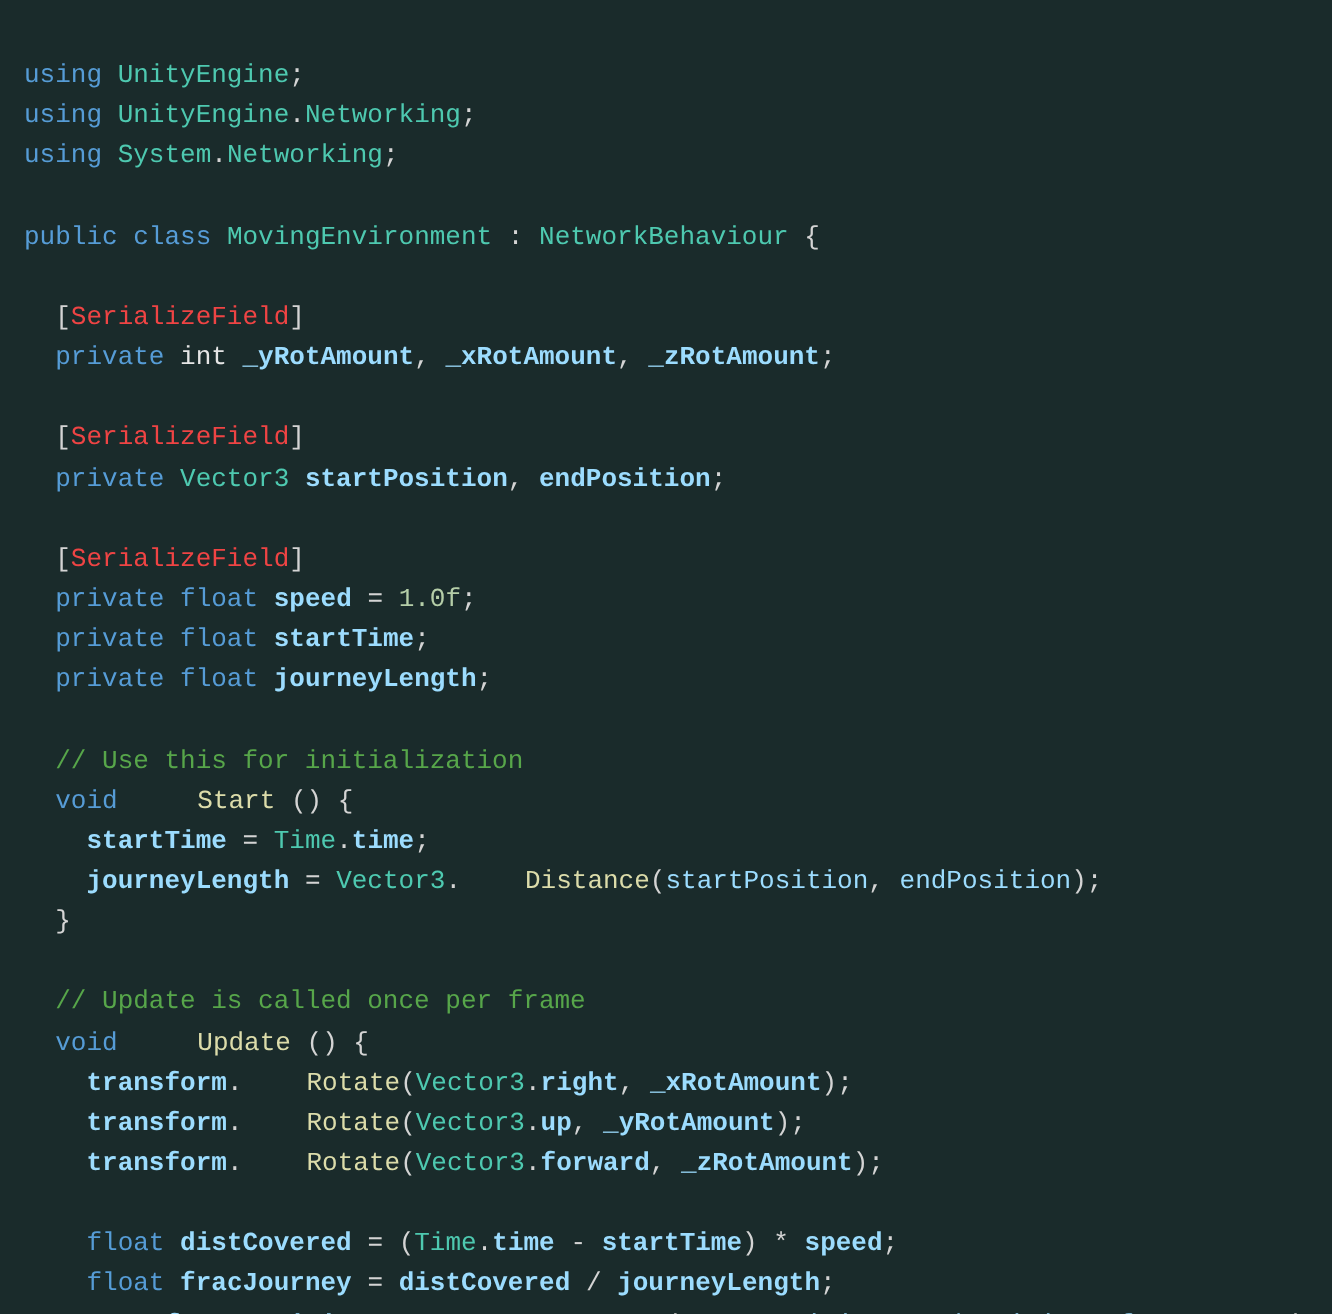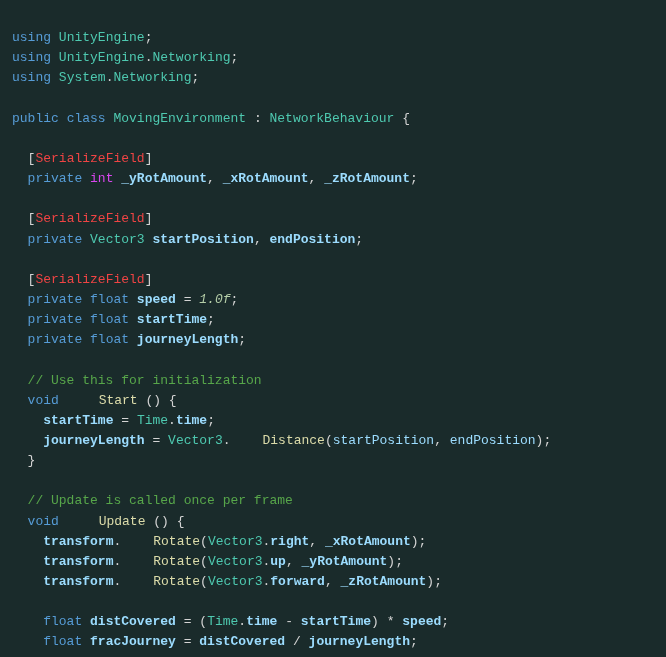--- a/index.html
+++ b/index.html
@@ -21,27 +21,27 @@
 
     .code-container {
       padding: 8px 12px;
       white-space: pre;
     }
 
     .kw { color: #569cd6; }        
     .type { color: #4ec9b0; font-family: Liberation Mono, monospace; }       
     .classname { color: #4ec9b0; margin-top: 29px; }  
     .attr { color: #9cdcfe; font-weight: bold; }     
-    .number { color: #b5cea8; font-style: italic; }     
+    .number { color: #b5cea8; }     
     .comment { color: #57a64a; }    
     .punct { color: #d4d4d4; }      
     .method { color: #dcdcaa; margin-left: 32px; }     
     .param { color: #9cdcfe; }      
     .serfield { color: #ef4444; }
-    .int-kw { color: #d946ef; }
+    .int-kw { color: #e5e5e5; }
   </style>
 </head>
 <body>
 
 <div class="code-container">
 <span><span class="kw">using</span> <span class="type">UnityEngine</span><span class="punct">;</span></span>
 <span><span class="kw">using</span> <span class="type">UnityEngine</span><span class="punct">.</span><span class="type">Networking</span><span class="punct">;</span></span>
 <span><span class="kw">using</span> <span class="type">System</span><span class="punct">.</span><span class="type">Networking</span><span class="punct">;</span></span>
 <span> </span>
 <span><span class="kw">public</span> <span class="kw">class</span> <span class="classname">MovingEnvironment</span> <span class="punct">:</span> <span class="type">NetworkBehaviour</span> <span class="punct">{</span></span>

